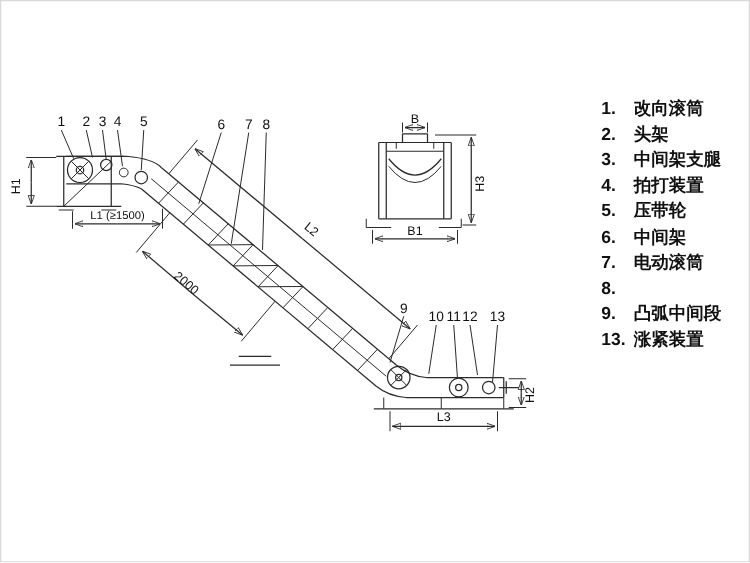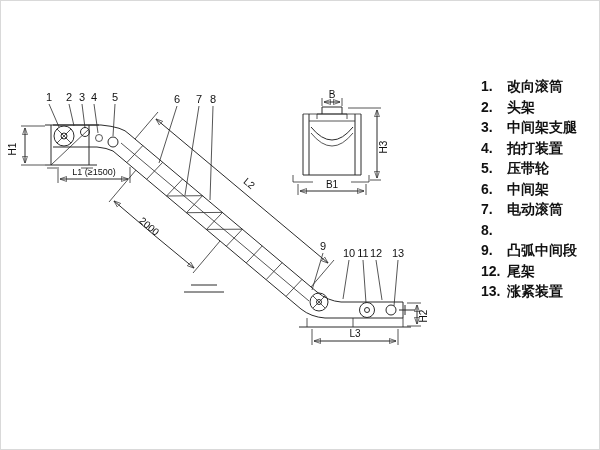--- a/index.html
+++ b/index.html
@@ -196,22 +196,18 @@
         <span>电动滚筒</span>
       </div>
     <div class="legend-item">
         <span class="num">8.</span>
       </div>
     <div class="legend-item">
         <span class="num">9.</span>
         <span>凸弧中间段</span>
       </div>
     <div class="legend-item">
-        <span class="num">12.</span>
-        <span>尾架</span>
-      </div>
-    <div class="legend-item">
         <span class="num">13.</span>
         <span>涨紧装置</span>
       </div>
   </div>
 
 </div>
 
 </body></html>

